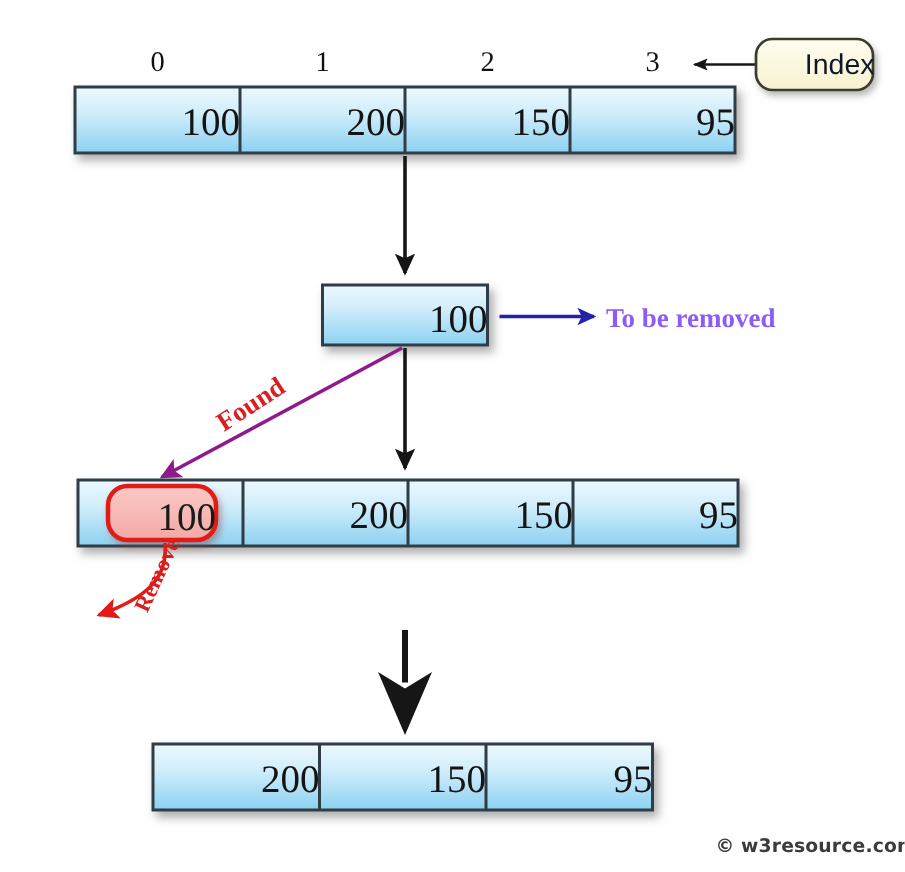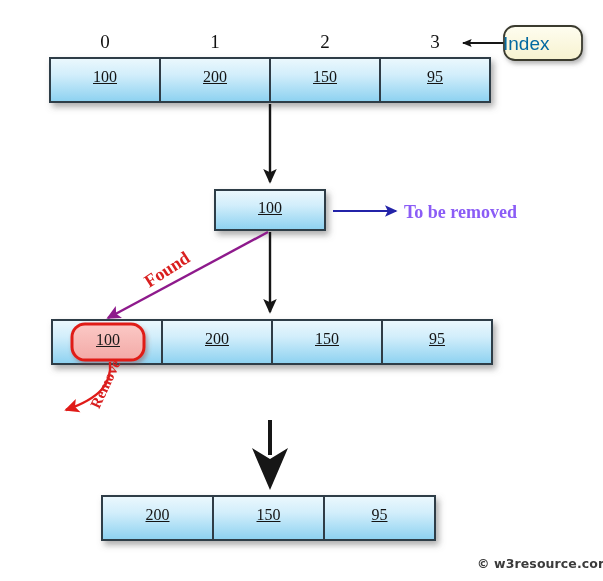--- a/index.html
+++ b/index.html
@@ -42,32 +42,31 @@
   }
 
   .idx-num {
     font-size: 19px;
     color: #111111;
     text-align: center;
     width: 40px;
   }
 
   .cell-val {
-    font-size: 16px;
+    font-size: 26px;
     color: #141414;
-    text-align: center;
+    text-align: right;
     line-height: 1;
-    text-decoration: underline;
   }
 
   .index-tag-text {
     font-family: "Liberation Sans", "DejaVu Sans", sans-serif;
     font-size: 19px;
-    color: #0369a1;
-    text-align: left;
+    color: #0f172a;
+    text-align: right;
     width: 80px;
   }
 
   .cap-removed {
     font-size: 18px;
     color: #8b5cf6;
     font-weight: 700;
   }
 
   .cap-found {

